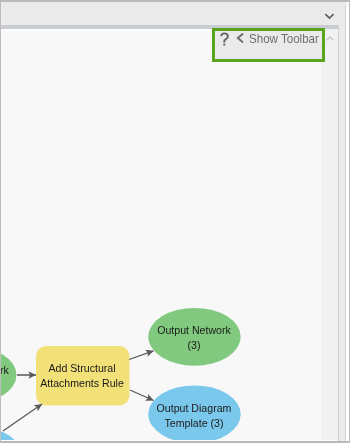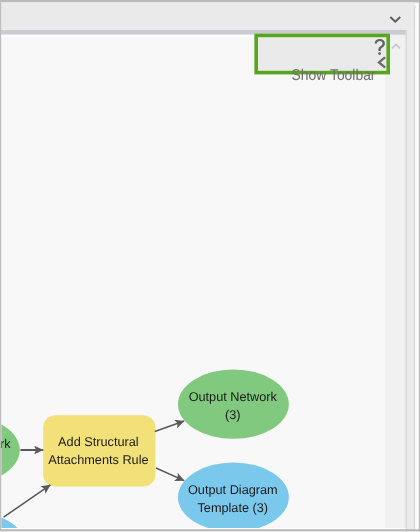--- a/index.html
+++ b/index.html
@@ -19,22 +19,22 @@
   .botborder{position:absolute;left:0;top:440px;width:338px;height:3px;background:#fdfdfd;}
   .botborder2{position:absolute;left:0;top:441px;width:350px;height:2px;background:#b9b9b9;}
   .leftborder{position:absolute;left:0;top:2px;width:1px;height:441px;background:#bdbdbd;}
   .rightstrip{position:absolute;left:339px;top:25px;width:6px;height:418px;background:#ebebeb;}
   .rsb{position:absolute;left:338px;top:25px;width:1px;height:418px;background:#d0d0d4;}
   .rsb2{position:absolute;left:345px;top:5px;width:2px;height:438px;border-left:1px solid #d4d4d4;border-top:1px solid #d4d4d4;border-top-left-radius:3px;box-sizing:border-box;background:transparent;}
   .whiteright{position:absolute;left:346px;top:5px;width:3px;height:438px;background:#fdfdfd;border-top-left-radius:3px;}
   .rightedge{position:absolute;left:349px;top:0px;width:1px;height:443px;background:#bdbdbd;}
   .badge{position:absolute;left:212px;top:28px;width:113px;height:34px;z-index:5;
          border:3px solid #5aa51e;box-sizing:border-box;background:#eaeaea;}
-  .badge-row{position:absolute;left:0;top:0;right:0;bottom:0;display:flex;align-items:flex-end;
-             white-space:nowrap;flex-direction:column;}
+  .badge-row{position:absolute;left:0;top:0;right:0;bottom:0;display:flex;align-items:flex-start;
+             white-space:nowrap;}
   .help-btn{margin-left:4px;line-height:0;position:relative;top:1px;cursor:pointer;display:block;}
   .help-btn svg{display:block;}
   .sr{position:absolute;width:1px;height:1px;overflow:hidden;clip:rect(0 0 0 0);white-space:nowrap;}
   .lchev{margin-left:6px;display:flex;align-items:center;position:relative;top:2px;cursor:pointer;}
   .stlabel{margin-left:5px;font-size:13px;color:#6e6e6e;cursor:pointer;display:inline-block;transform:scaleX(0.89);transform-origin:left center;}
 </style>
 </head>
 <body>
 
 <div class="win">

